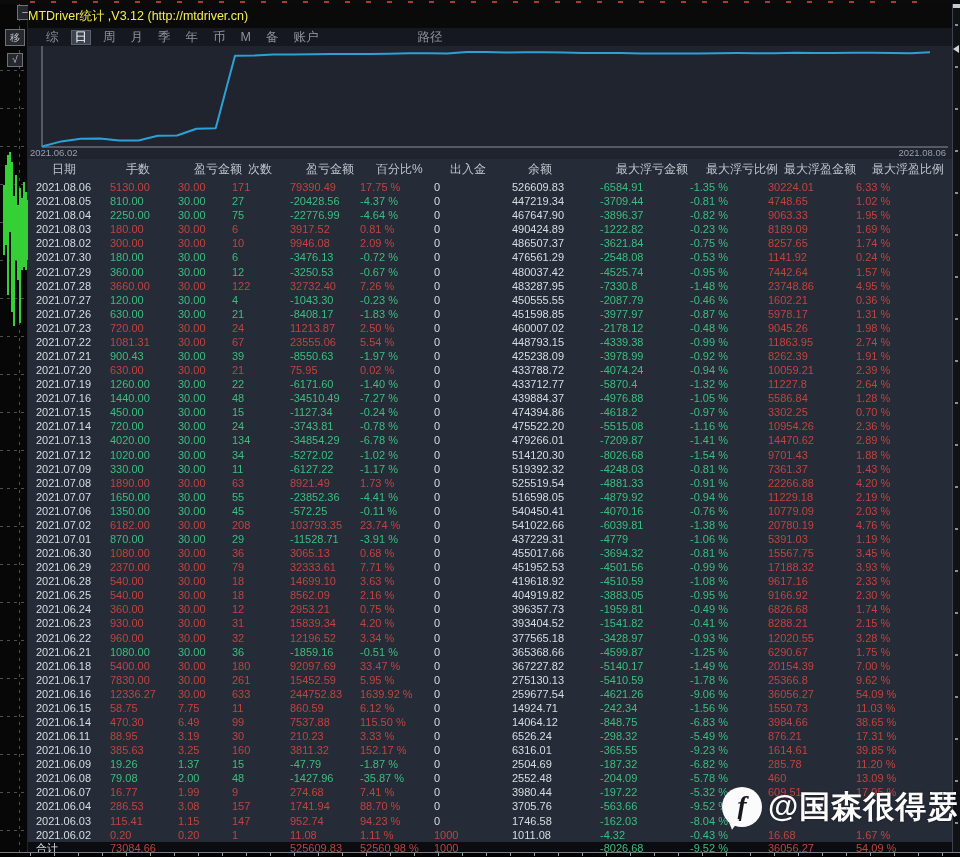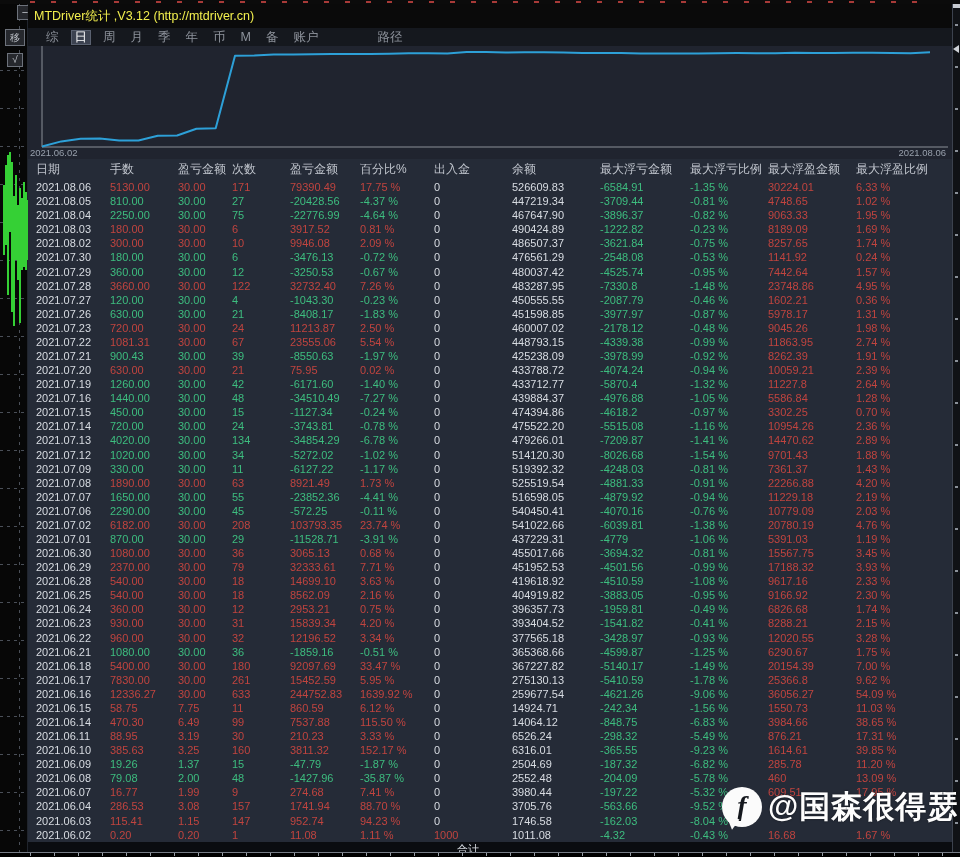--- a/index.html
+++ b/index.html
@@ -27,36 +27,36 @@
   .right-strip{position:absolute;left:952px;top:4px;width:8px;height:849px;background:#101216;
     border-left:1px solid #3c424e;}
   .right-strip .cap{position:absolute;left:0;top:0;width:8px;height:4px;background:#c7cbd1;}
   .right-strip .marks{position:absolute;left:2px;top:20px;width:3px;height:800px;
     background:repeating-linear-gradient(0deg,#8a9099 0 2px,transparent 2px 42px);}
   .right-strip .arrow{position:absolute;left:0px;top:41px;width:0;height:0;
     border-top:4px solid transparent;border-bottom:4px solid transparent;border-right:6px solid #cfd3d8;}
 
   
   .titlebar{position:absolute;left:28px;top:4px;width:924px;height:24px;background:#0a0a0a;
-    display:flex;align-items:center;padding-left:6px;}
+    display:flex;align-items:center;}
   .title-text{color:#f2ef4e;font-size:12.5px;}
   .menubar{position:absolute;left:28px;top:28px;width:924px;height:18px;background:#15181e;
     display:flex;align-items:center;padding-left:15px;gap:9px;font-size:12.5px;color:#8e939c;}
   .menu-item{padding:0 3px;line-height:15px;cursor:default;}
   .menu-item.active{background:#3c4250;color:#fff;border:1px solid #5a6170;line-height:13px;}
-  .menu-item.path{margin-left:44px;}
+  .menu-item.path{margin-left:84px;}
 
   .chart{position:absolute;left:28px;top:46px;width:924px;height:113px;background:#20242f;}
   .chart svg{position:absolute;left:0;top:0;}
 
   .table{position:absolute;left:28px;top:159px;width:924px;height:698px;background:#252b37;
     font-size:11px;}
-  .thead{display:flex;height:21px;align-items:center;color:#c0c5cd;font-size:12px;padding-left:8px;}
+  .thead{display:flex;height:21px;align-items:center;color:#c0c5cd;font-size:12px;padding-left:24px;}
   .trow{display:flex;height:14.08px;align-items:center;padding-left:8px;}
-  .trow-total{display:flex;height:13.5px;align-items:center;padding-left:8px;background:#0a0c10;flex-direction:column;}
+  .trow-total{display:flex;height:13.5px;align-items:center;padding-left:8px;background:#0a0c10;}
   .cell{flex:none;overflow:hidden;white-space:nowrap;}
   .w0{width:74px}.w1{width:68px}.w2{width:54px}.w3{width:58px}.w4{width:70px}.w5{width:74px}
   .w6{width:70px}.w7{width:96px;padding-left:8px}.w8{width:90px}.w9{width:78px}.w10{width:88px}.w11{width:76px}
   .c-date{color:#d8dce2}
   .c-white{color:#d8dce2}
   .c-red{color:#c0443f}
   .c-green{color:#3dbd7f}
 
   
   .watermark{position:absolute;left:722px;top:786px;display:flex;align-items:center;gap:6px;z-index:30;}
@@ -361,21 +361,21 @@
           <div class="cell w7 c-white">433788.72</div>
           <div class="cell w8 c-green">-4074.24</div>
           <div class="cell w9 c-green">-0.94 %</div>
           <div class="cell w10 c-red">10059.21</div>
           <div class="cell w11 c-red">2.39 %</div>
         </div>
         <div class="trow">
           <div class="cell w0 c-date">2021.07.19</div>
           <div class="cell w1 c-green">1260.00</div>
           <div class="cell w2 c-green">30.00</div>
-          <div class="cell w3 c-green">42</div>
+          <div class="cell w3 c-green">22</div>
           <div class="cell w4 c-green">-6171.60</div>
           <div class="cell w5 c-green">-1.40 %</div>
           <div class="cell w6 c-white">0</div>
           <div class="cell w7 c-white">433712.77</div>
           <div class="cell w8 c-green">-5870.4</div>
           <div class="cell w9 c-green">-1.32 %</div>
           <div class="cell w10 c-red">11227.8</div>
           <div class="cell w11 c-red">2.64 %</div>
         </div>
         <div class="trow">
@@ -485,21 +485,21 @@
           <div class="cell w5 c-green">-4.41 %</div>
           <div class="cell w6 c-white">0</div>
           <div class="cell w7 c-white">516598.05</div>
           <div class="cell w8 c-green">-4879.92</div>
           <div class="cell w9 c-green">-0.94 %</div>
           <div class="cell w10 c-red">11229.18</div>
           <div class="cell w11 c-red">2.19 %</div>
         </div>
         <div class="trow">
           <div class="cell w0 c-date">2021.07.06</div>
-          <div class="cell w1 c-green">2290.00</div>
+          <div class="cell w1 c-green">1350.00</div>
           <div class="cell w2 c-green">30.00</div>
           <div class="cell w3 c-green">45</div>
           <div class="cell w4 c-green">-572.25</div>
           <div class="cell w5 c-green">-0.11 %</div>
           <div class="cell w6 c-white">0</div>
           <div class="cell w7 c-white">540450.41</div>
           <div class="cell w8 c-green">-4070.16</div>
           <div class="cell w9 c-green">-0.76 %</div>
           <div class="cell w10 c-red">10779.09</div>
           <div class="cell w11 c-red">2.03 %</div>

